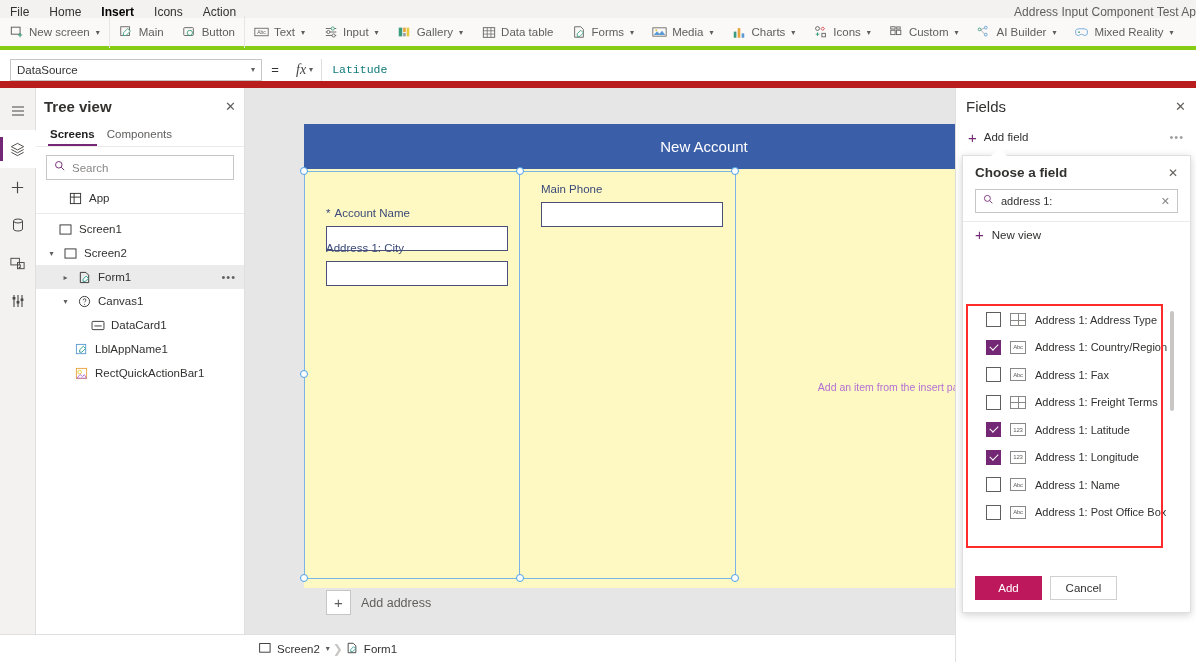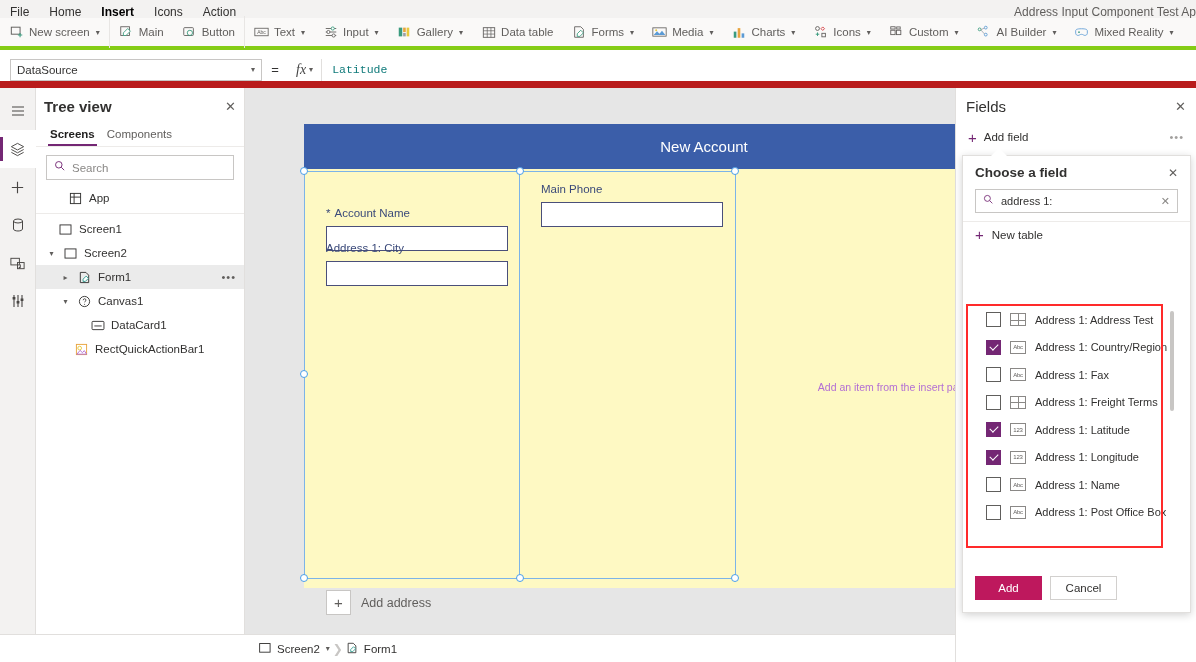--- a/index.html
+++ b/index.html
@@ -584,20 +584,29 @@
     <div class="tree-node" style="padding-left:54px">
       <span class="ico">
         <svg width="14" height="11" viewBox="0 0 15 12">
             <rect x="1" y="1.5" width="13" height="9" rx="1" fill="none" stroke="#323130" stroke-width="1"></rect>
             <path d="M3.5 6.5h8" stroke="#323130" stroke-width="1"></path>
           </svg>
       </span>
       <span>DataCard1</span>
     </div>
 
+    <div class="tree-node" style="padding-left:38px">
+      <span class="ico">
+        <svg width="13" height="13" viewBox="0 0 14 14">
+            <rect x="1.5" y="1.5" width="10" height="10" fill="none" stroke="#5b9bd5" stroke-width="1"></rect>
+            <path d="M9 3.5l2.4 2.4-4 4H5V7.4z" fill="#fff" stroke="#2e9b8f" stroke-width="1"></path>
+          </svg>
+      </span>
+      <span>LblAppName1</span>
+    </div>
 
     <div class="tree-node" style="padding-left:38px">
       <span class="ico">
         <svg width="13" height="13" viewBox="0 0 14 14">
             <rect x="1.5" y="1.5" width="11" height="11" fill="none" stroke="#e8a33d" stroke-width="1"></rect>
             <circle cx="5" cy="5.5" r="2" fill="none" stroke="#e8c93d" stroke-width="1"></circle>
             <path d="M2 12l3.5-4 2.5 2.4 2-2.2L12.5 12z" fill="none" stroke="#b36fd4" stroke-width="1"></path>
           </svg>
       </span>
       <span>RectQuickActionBar1</span>
@@ -672,29 +681,29 @@
                 <circle cx="5.6" cy="5.6" r="3.8" fill="none" stroke="#742774" stroke-width="1.1"></circle>
                 <path d="M8.5 8.5l3.4 3.4" stroke="#742774" stroke-width="1.1"></path>
               </svg>
           </span>
           <span class="val">address 1:</span>
           <span class="clr">✕</span>
         </div>
       </div>
       <div class="newfield-row">
         <span class="plus">+</span>
-        <span>New table</span>
+        <span>New view</span>
       </div>
 
       <div class="fieldlist">
 
         <div class="field-row">
           <span class="cbx"></span>
           <span class="ftype choice"></span>
-          <span class="field-label">Address 1: Address Test</span>
+          <span class="field-label">Address 1: Address Type</span>
         </div>
 
         <div class="field-row">
           <span class="cbx on"></span>
           <span class="ftype">Abc</span>
           <span class="field-label">Address 1: Country/Region</span>
         </div>
 
 
         <div class="field-row">

